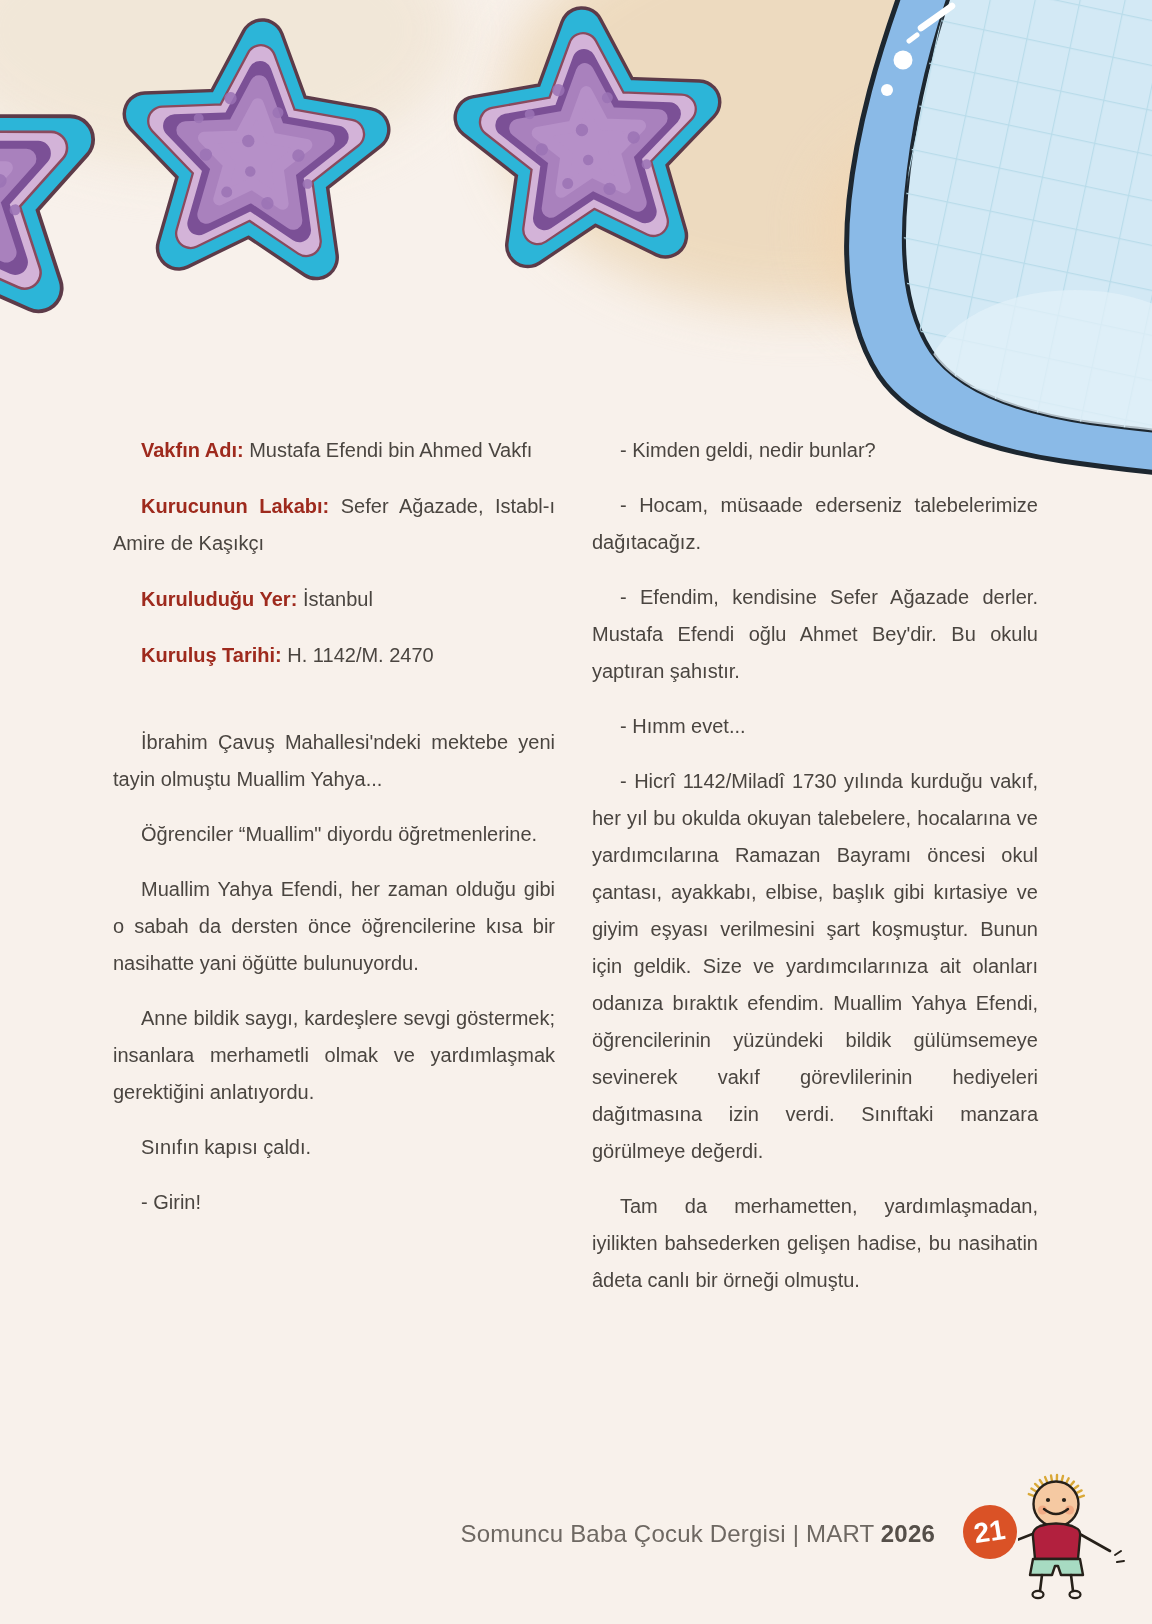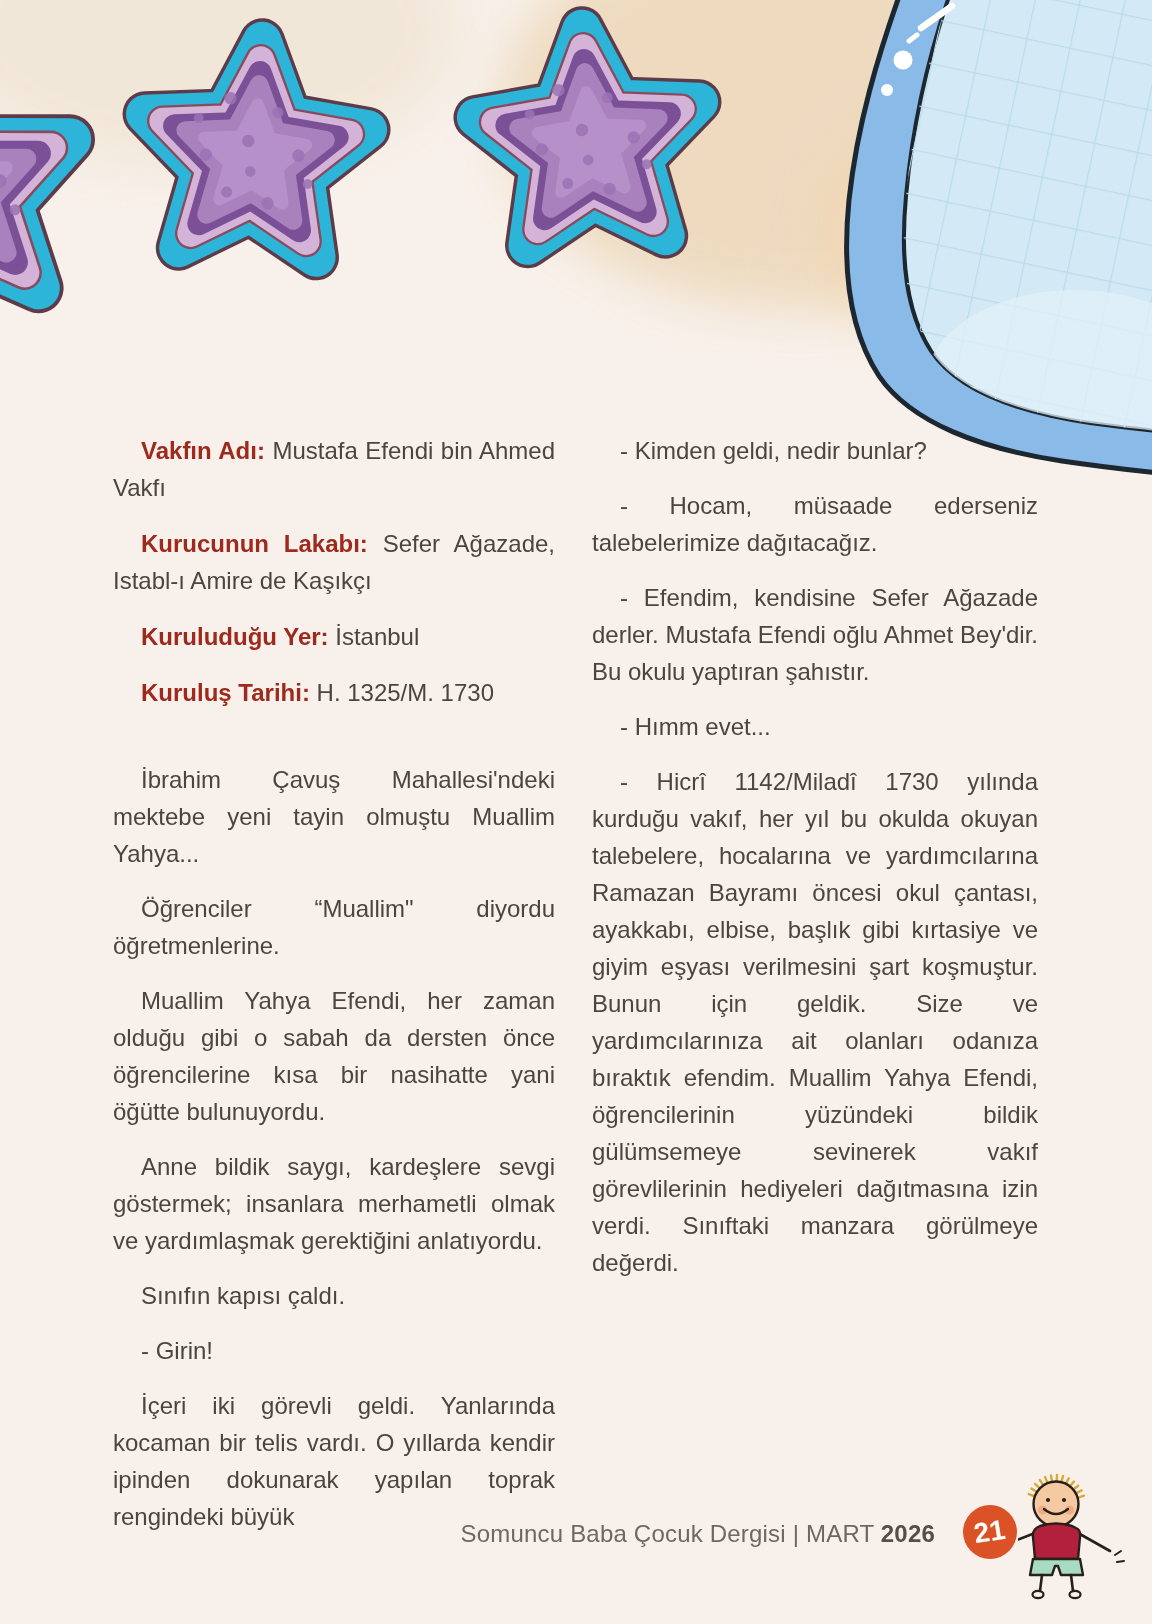--- a/index.html
+++ b/index.html
@@ -8,21 +8,21 @@
     background:#f8f1eb; overflow:hidden;
     font-family:"Liberation Sans", sans-serif;
   }
   .wash{position:absolute; border-radius:50%; filter:blur(26px);}
   .wash-1{left:500px; top:-90px; width:600px; height:400px; background:#ecd7b8; opacity:.85;}
   .wash-2{left:-60px; top:-110px; width:520px; height:280px; background:#f1e6d6; opacity:.9;}
   .wash-3{left:820px; top:120px; width:260px; height:220px; background:#f2d6b3; opacity:.8;}
   .decor-svg{position:absolute; left:0; top:0; pointer-events:none;}
   .col{
     position:absolute; top:432px;
-    font-size:24px; line-height:37px; color:#4a4540;
+    font-size:20px; line-height:37px; color:#4a4540;
     text-align:justify;
   }
   .col-left{left:113px; width:442px;}
   .col-right{left:592px; width:446px;}
   .col p{margin:0 0 18px 0; text-indent:28px;}
   .info-block{margin-bottom:50px;}
   .info-block p{margin-bottom:19px;}
   .info-label{color:#9e2a1d; font-weight:bold;}
   .footer-line{
     position:absolute; left:420px; top:1520px; width:515px;
@@ -102,37 +102,37 @@
       <path d="M 921,28 L 952,6" stroke="#ffffff" stroke-width="6.5" stroke-linecap="round" fill="none"></path>
       <path d="M 909,41 L 917,35" stroke="#ffffff" stroke-width="5" stroke-linecap="round" fill="none"></path>
     </g>
   </svg>
 
   <div class="col col-left">
     <div class="info-block">
       <p><span class="info-label">Vakfın Adı:</span> <span>Mustafa Efendi bin Ahmed Vakfı</span></p>
       <p><span class="info-label">Kurucunun Lakabı:</span> <span>Sefer Ağazade, Istabl-ı Amire de Kaşıkçı</span></p>
       <p><span class="info-label">Kuruluduğu Yer:</span> <span>İstanbul</span></p>
-      <p><span class="info-label">Kuruluş Tarihi:</span> <span>H. 1325/M. 1730</span></p>
+      <p><span class="info-label">Kuruluş Tarihi:</span> <span>H. 1142/M. 2470</span></p>
     </div>
     <p>İbrahim Çavuş Mahallesi'ndeki mektebe yeni tayin olmuştu Muallim Yahya...</p>
     <p>Öğrenciler “Muallim" diyordu öğretmenlerine.</p>
     <p>Muallim Yahya Efendi, her zaman olduğu gibi o sabah da dersten önce öğrencilerine kısa bir nasihatte yani öğütte bulunuyordu.</p>
     <p>Anne bildik saygı, kardeşlere sevgi göstermek; insanlara merhametli olmak ve yardımlaşmak gerektiğini anlatıyordu.</p>
     <p>Sınıfın kapısı çaldı.</p>
     <p>- Girin!</p>
-    <p>İçeri iki görevli geldi. Yanlarında kocaman bir telis vardı. O yıllarda kendir ipinden dokunarak yapılan toprak rengindeki büyük</p>
   </div>
 
   <div class="col col-right">
     <p>- Kimden geldi, nedir bunlar?</p>
     <p>- Hocam, müsaade ederseniz talebelerimize dağıtacağız.</p>
     <p>- Efendim, kendisine Sefer Ağazade derler. Mustafa Efendi oğlu Ahmet Bey'dir. Bu okulu yaptıran şahıstır.</p>
     <p>- Hımm evet...</p>
     <p>- Hicrî 1142/Miladî 1730 yılında kurduğu vakıf, her yıl bu okulda okuyan talebelere, hocalarına ve yardımcılarına Ramazan Bayramı öncesi okul çantası, ayakkabı, elbise, başlık gibi kırtasiye ve giyim eşyası verilmesini şart koşmuştur. Bunun için geldik. Size ve yardımcılarınıza ait olanları odanıza bıraktık efendim. Muallim Yahya Efendi, öğrencilerinin yüzündeki bildik gülümsemeye sevinerek vakıf görevlilerinin hediyeleri dağıtmasına izin verdi. Sınıftaki manzara görülmeye değerdi.</p>
+    <p>Tam da merhametten, yardımlaşmadan, iyilikten bahsederken gelişen hadise, bu nasihatin âdeta canlı bir örneği olmuştu.</p>
   </div>
 
   <div class="footer-line"><span>Somuncu Baba Çocuk Dergisi | MART</span> <b>2026</b></div>
 
   <svg class="boy-svg" width="140" height="134" viewBox="0 0 140 134">
     <g stroke="#d9a837" stroke-width="2.4" stroke-linecap="round">
       <line x1="16.9" y1="26.3" x2="10.8" y2="24.1"></line>
         <line x1="18.9" y1="22.1" x2="13.4" y2="18.6"></line>
       <line x1="21.8" y1="18.4" x2="17.1" y2="13.9"></line>
         <line x1="25.4" y1="15.3" x2="21.8" y2="10.0"></line>

